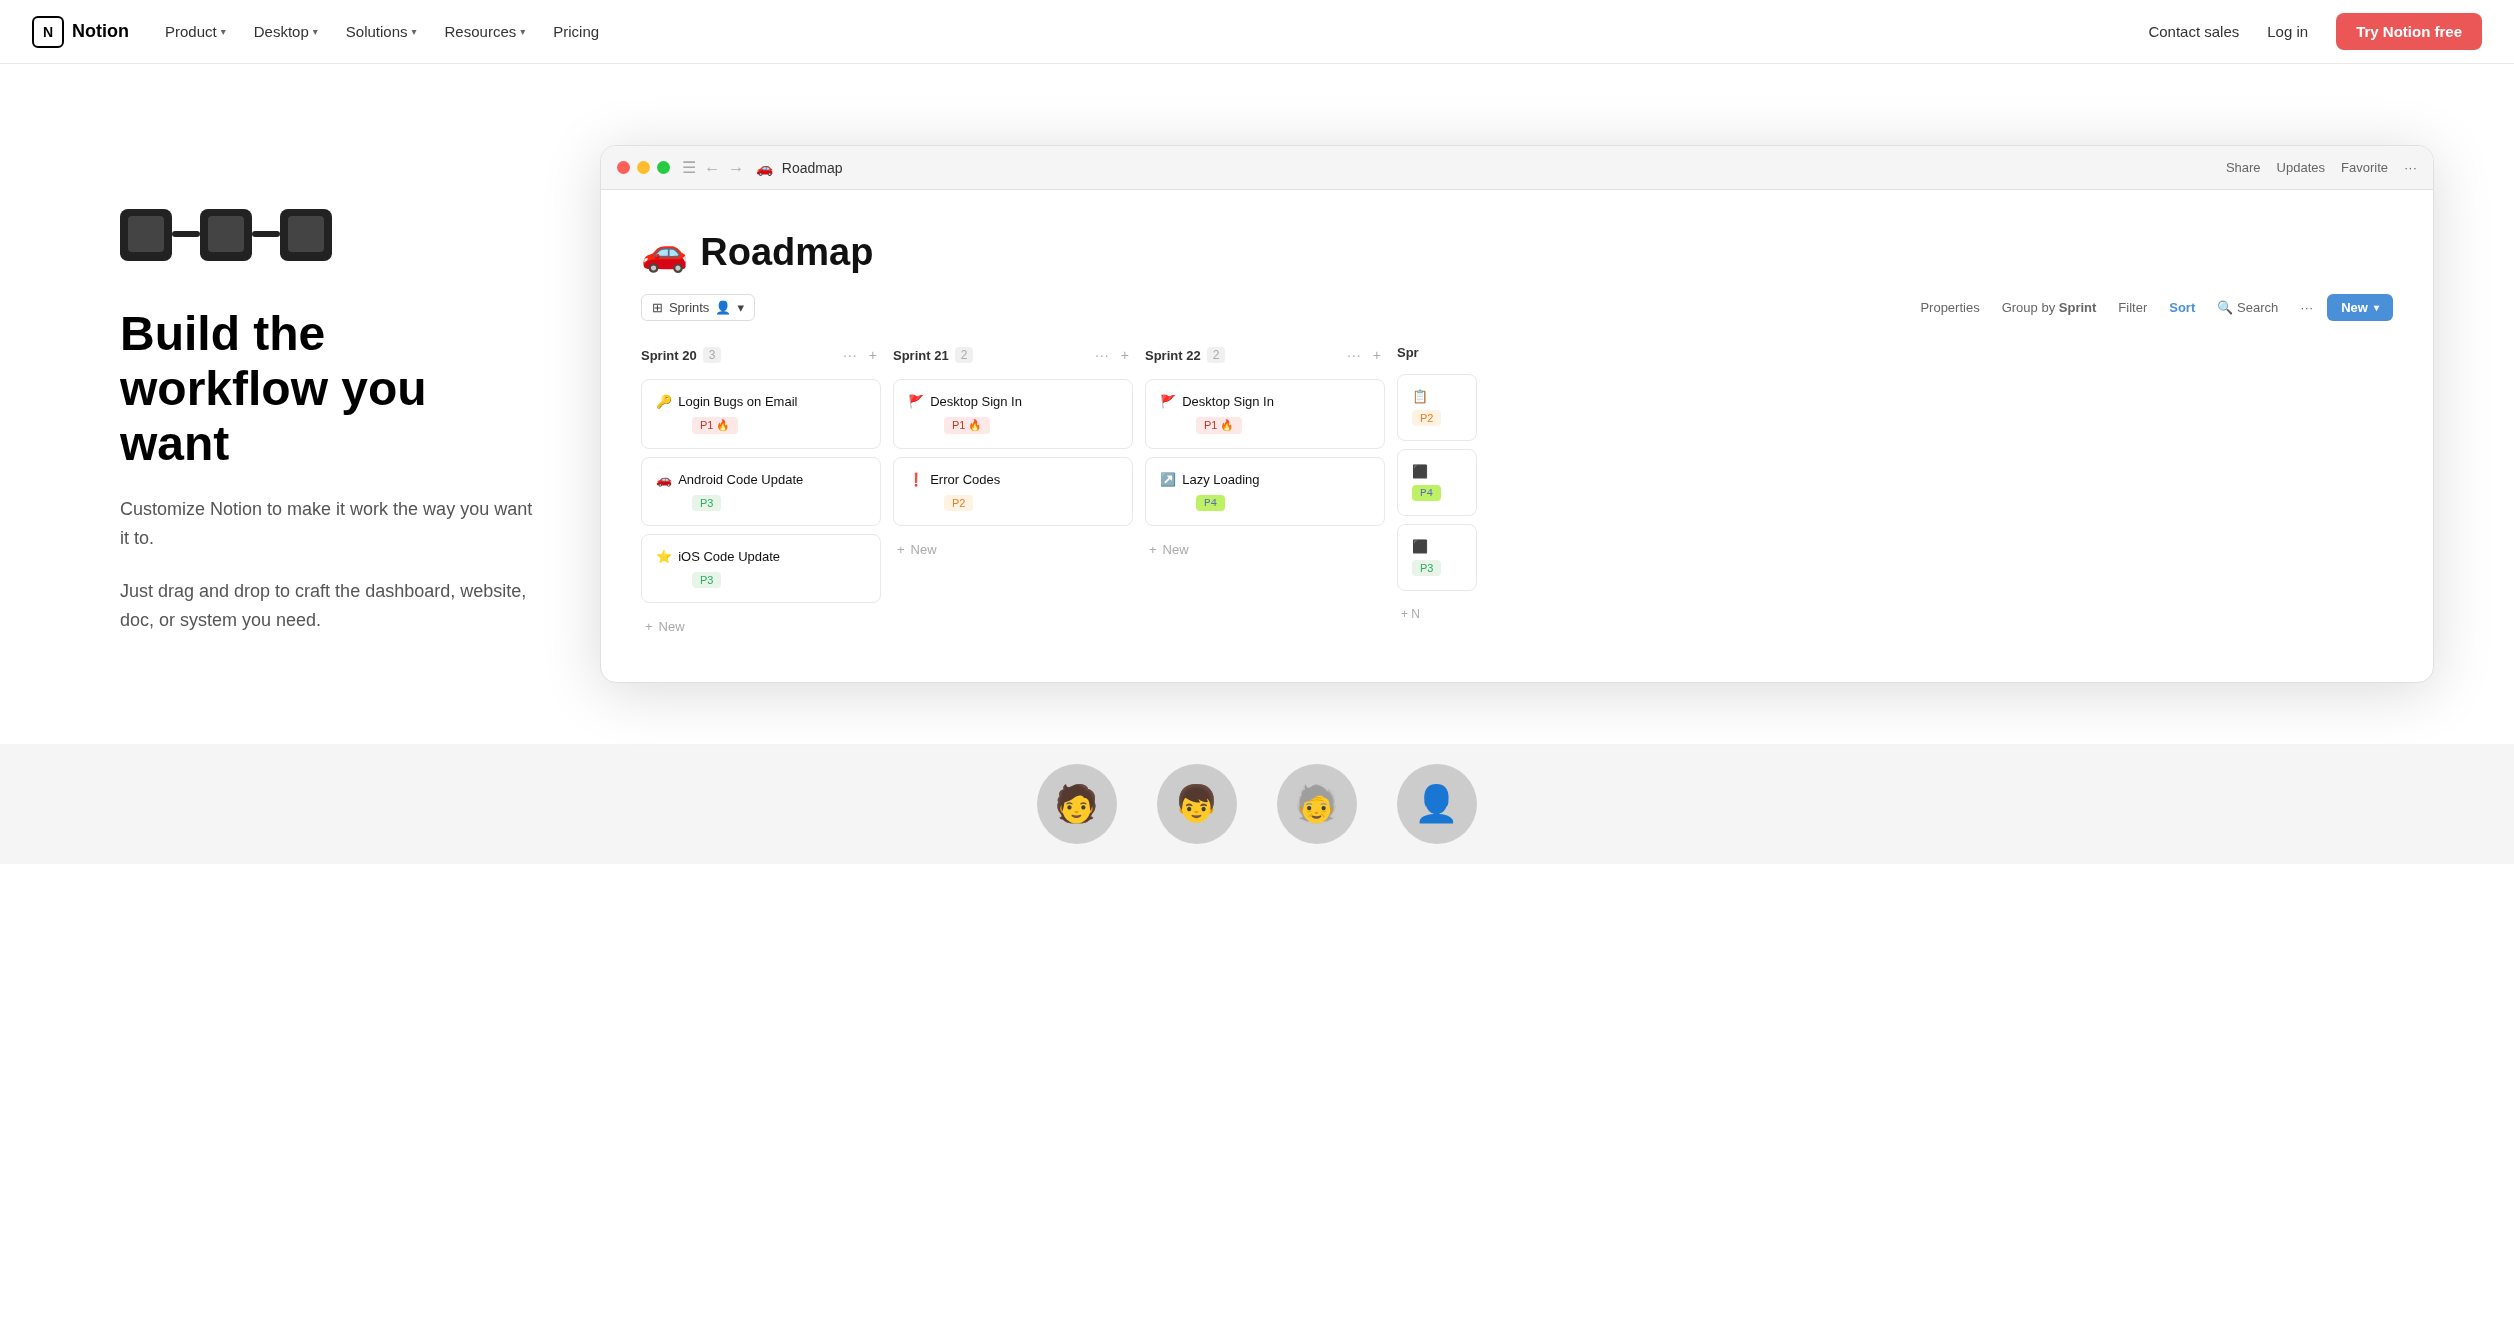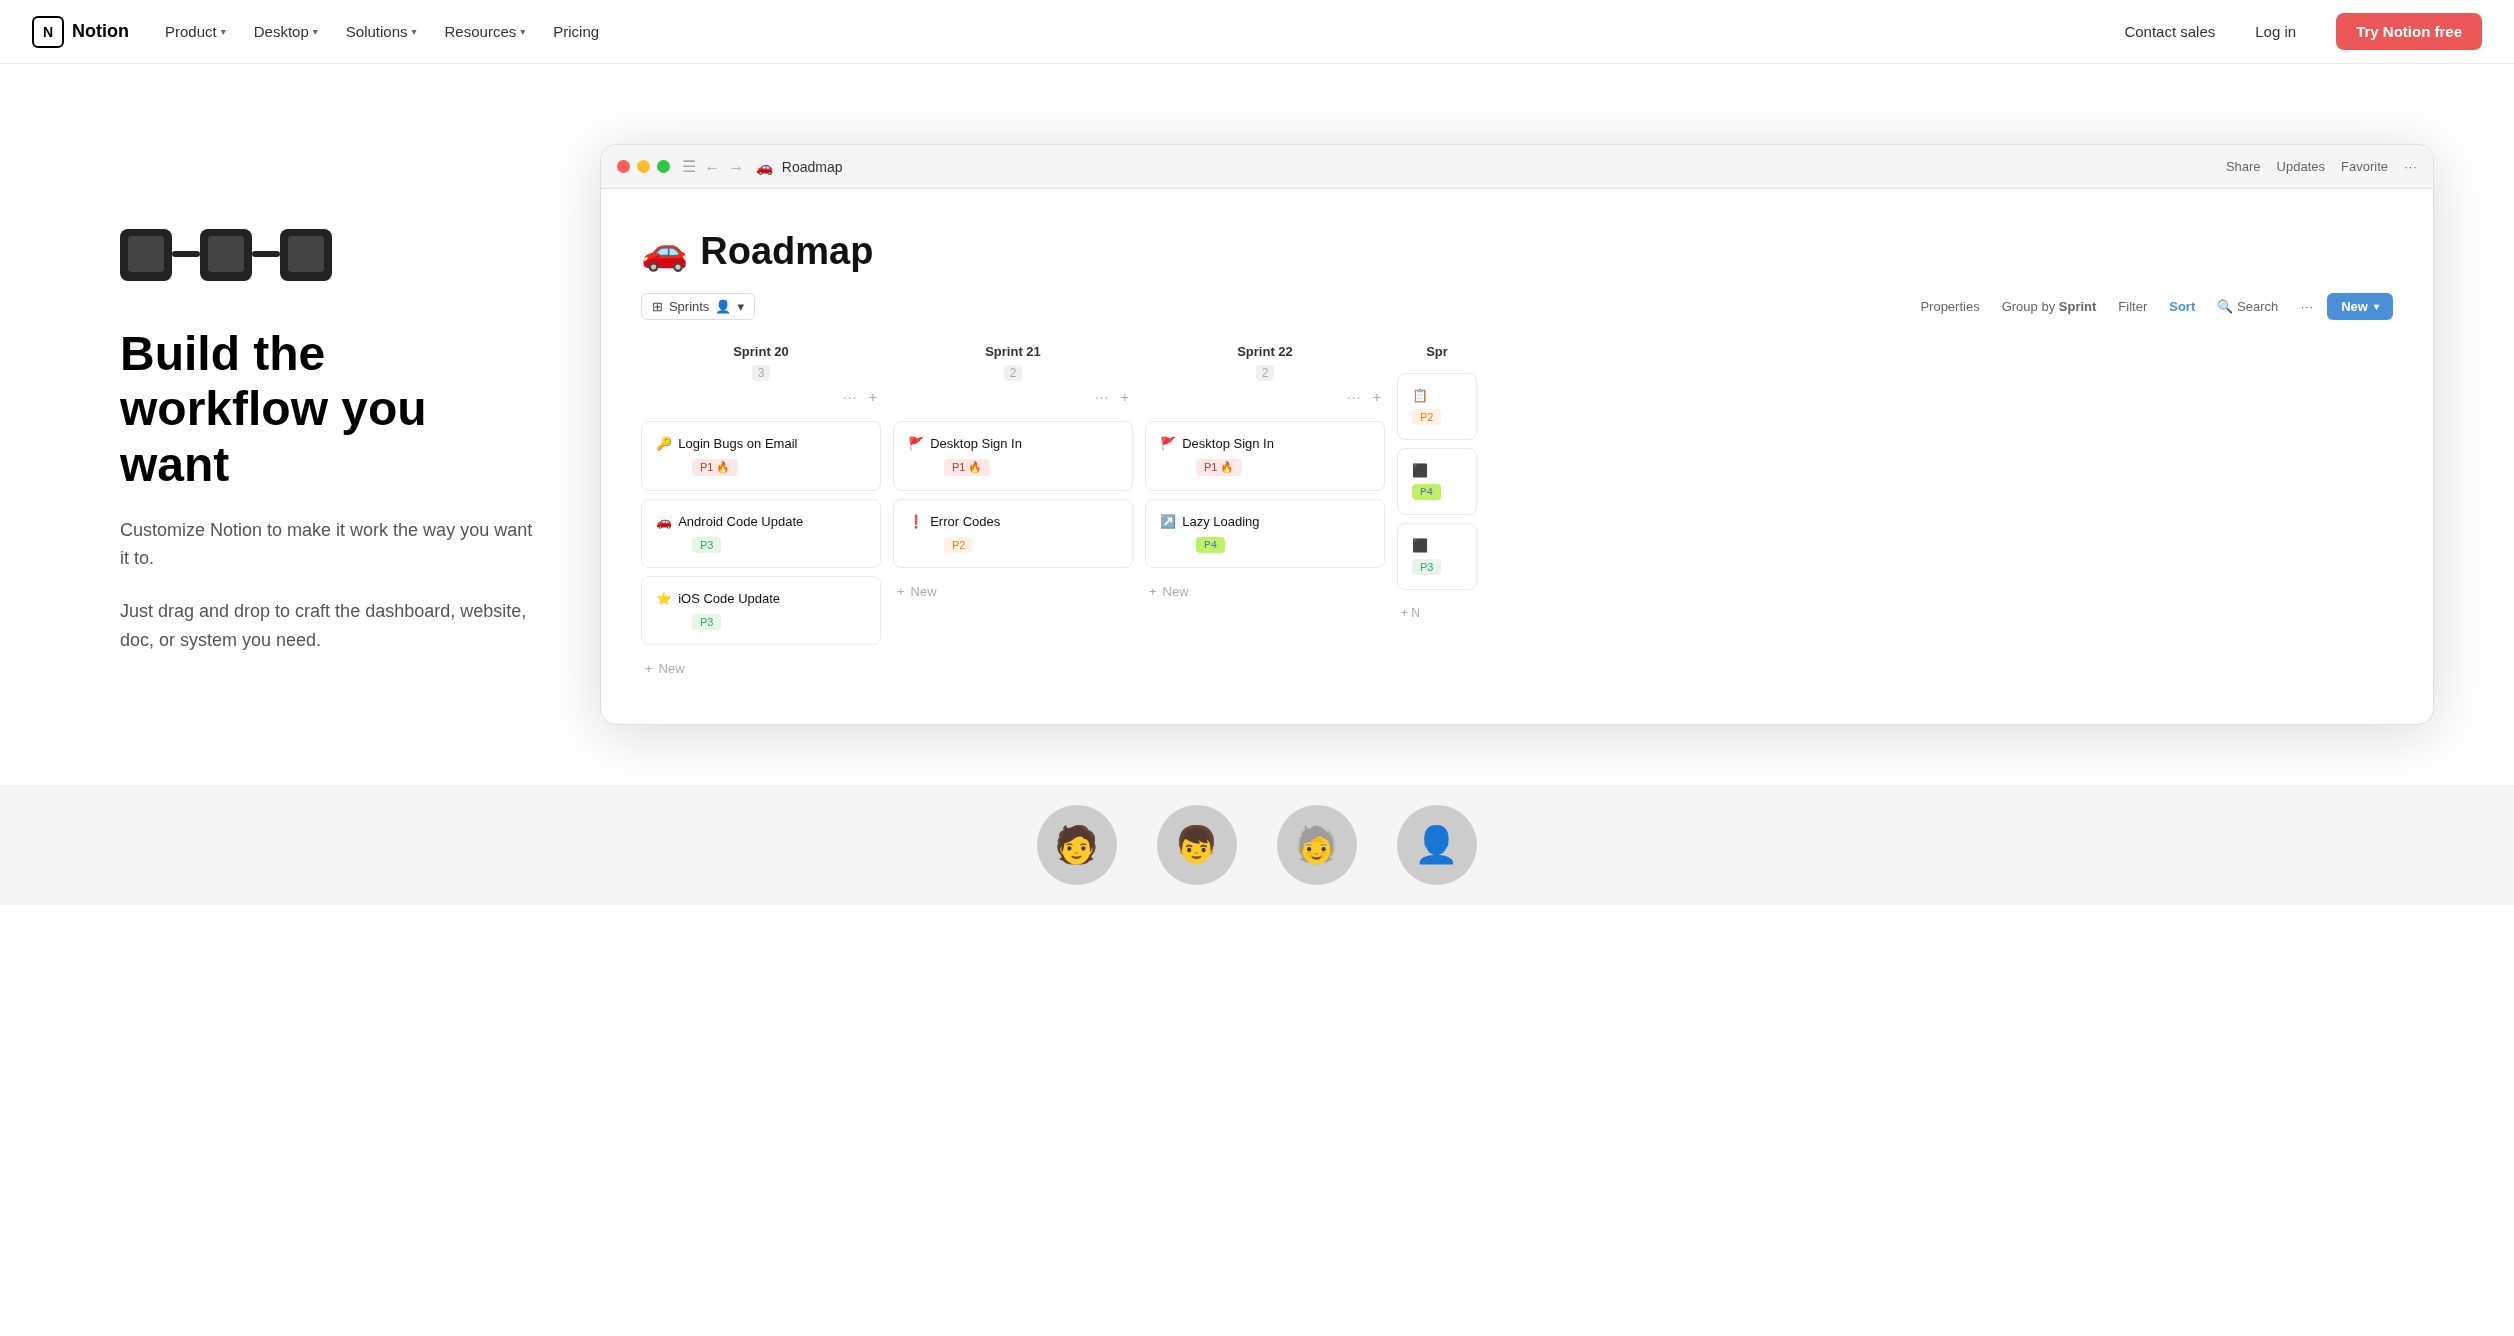--- a/index.html
+++ b/index.html
@@ -16,21 +16,21 @@
     .nav-logo-icon {
       width: 32px; height: 32px; border: 2px solid #000; border-radius: 6px;
       display: flex; align-items: center; justify-content: center; font-weight: 900; font-size: 14px;
     }
     .nav-links { display: flex; align-items: center; gap: 4px; margin-left: 16px; text-align: right; }
     .nav-link {
       display: flex; align-items: center; gap: 4px; padding: 8px 12px;
       font-size: 15px; color: #333; cursor: pointer; border-radius: 6px; text-decoration: none;
     }
     .nav-link .chevron { font-size: 10px; color: #666; }
-    .nav-right { display: flex; align-items: center; gap: 28px; }
+    .nav-right { display: flex; align-items: center; gap: 16px; }
     .nav-contact { font-size: 15px; color: #333; cursor: pointer; }
     .nav-login { font-size: 15px; color: #333; cursor: pointer; padding: 8px 12px; border-radius: 6px; }
     .nav-cta {
       background: #eb5757; color: #fff; border: none; padding: 10px 20px;
       border-radius: 8px; font-size: 15px; font-weight: 600; cursor: pointer;
     }
 
     
     .hero {
       display: flex; align-items: center; padding: 80px 80px 60px 120px;
@@ -89,21 +89,21 @@
       background: #4a90d9; color: #fff; border: none; padding: 6px 14px;
       border-radius: 6px; font-size: 13px; font-weight: 600; cursor: pointer;
       display: flex; align-items: center; gap: 6px;
     }
     .db-new-btn .chevron { font-size: 10px; }
 
     
     .board { display: flex; gap: 12px; overflow: hidden; }
     .board-col { flex: 0 0 240px; }
     .col-header {
-      display: flex; align-items: center; gap: 6px; margin-bottom: 10px; padding: 4px 0; flex-direction: column;
+      display: flex; align-items: center; gap: 6px; margin-bottom: 10px; padding: 4px 0;
     }
     .col-title { font-size: 13px; font-weight: 600; color: #333; }
     .col-count { font-size: 12px; color: #aaa; background: #f0f0f0; padding: 1px 6px; border-radius: 4px; }
     .col-actions { margin-left: auto; display: flex; gap: 4px; }
     .col-action-btn { font-size: 14px; color: #aaa; cursor: pointer; padding: 2px 4px; border-radius: 3px; }
 
     
     .card {
       background: #fff; border: 1px solid #e8e8e8; border-radius: 8px;
       padding: 14px; margin-bottom: 8px; cursor: pointer;

